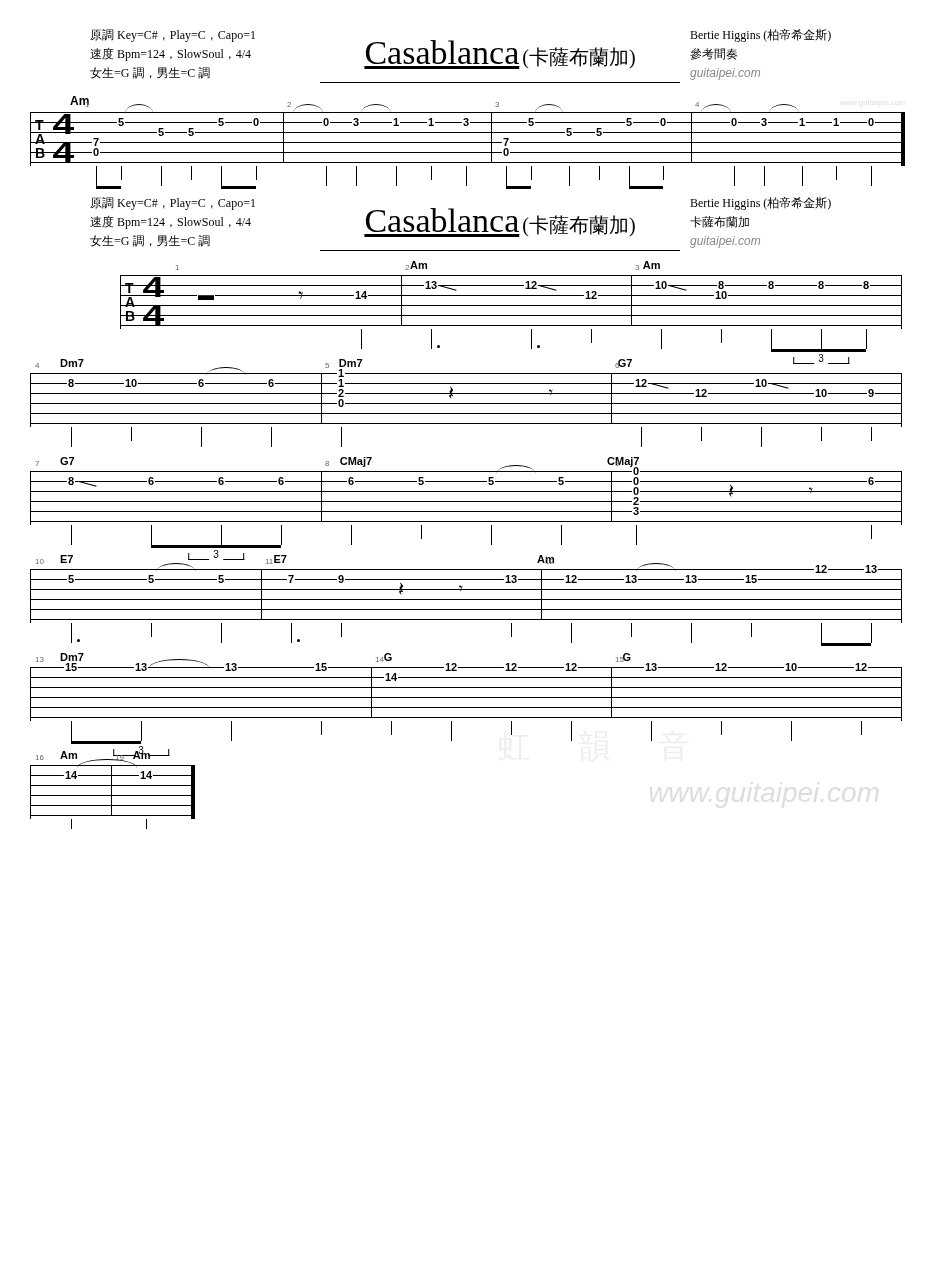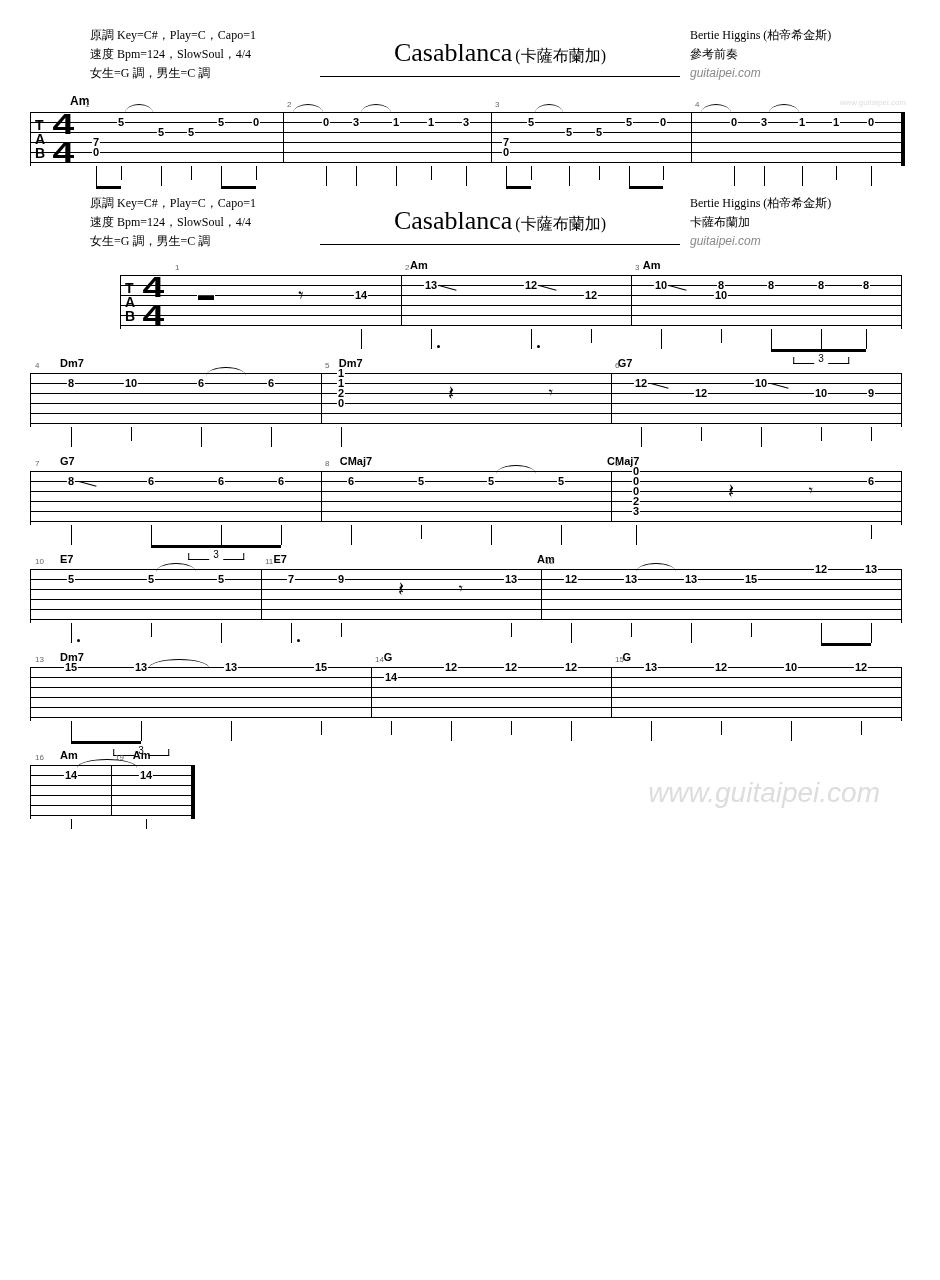--- a/index.html
+++ b/index.html
@@ -22,25 +22,26 @@
   .header-left { width: 220px; }
   .header-center {
     flex: 1;
     text-align: center;
     border-bottom: 1px solid #000;
     padding-bottom: 2px;
     margin: 0 10px;
     align-self: center;
   }
   .header-center .title {
-    font-size: 26px;
+    font-size: 34px;
     font-family: "Times New Roman", serif;
     font-weight: normal;
-  }
-  .header-center .subtitle { font-size: 16px; }
+    text-decoration: underline;
+  }
+  .header-center .subtitle { font-size: 20px; }
   .header-right { width: 200px; }
   .website {
     font-family: Verdana, sans-serif;
     font-style: italic;
     color: #888;
     font-size: 12px;
   }
   .chord-label {
     font-family: Arial, sans-serif;
     font-weight: bold;
@@ -216,21 +217,21 @@
     <div>原調 Key=C#，Play=C，Capo=1</div>
     <div>速度 Bpm=124，SlowSoul，4/4</div>
     <div>女生=G 調，男生=C 調</div>
   </div>
   <div class="header-center">
     <span class="title">Casablanca</span>
     <span class="subtitle">(卡薩布蘭加)</span>
   </div>
   <div class="header-right">
     <div>Bertie Higgins (柏帝希金斯)</div>
-    <div>參考前奏</div>
+    <div>參考間奏</div>
     <div class="website">guitaipei.com</div>
   </div>
 </div>
 
 <div class="chord-label">Am</div>
 <div class="staff-wrap">
   <div class="small-watermark">www.guitaipei.com</div>
   <div class="staff end-thick" style="width:870px;">
     <div class="tab-letters">
       <div>T</div>
@@ -600,14 +601,15 @@
   <div class="staff end-thick staff-short">
     <span class="barnum" style="left:4px">16</span>
     <div class="barline" style="left:80px"></div>
       <span class="barnum" style="left:84px">19</span>
     <span class="fret s2" style="left:40px">14</span>
     <div class="tie" style="left:46px;width:60px;top:-6px"></div>
     <span class="fret s2" style="left:115px">14</span>
     <div class="stem" style="left:40px;height:10px"></div>
     <div class="stem" style="left:115px;height:10px"></div>
   </div>
+  <div class="watermark-cn">虹 韻 音</div>
   <div class="watermark">www.guitaipei.com</div>
 </div>
 
 </body></html>

